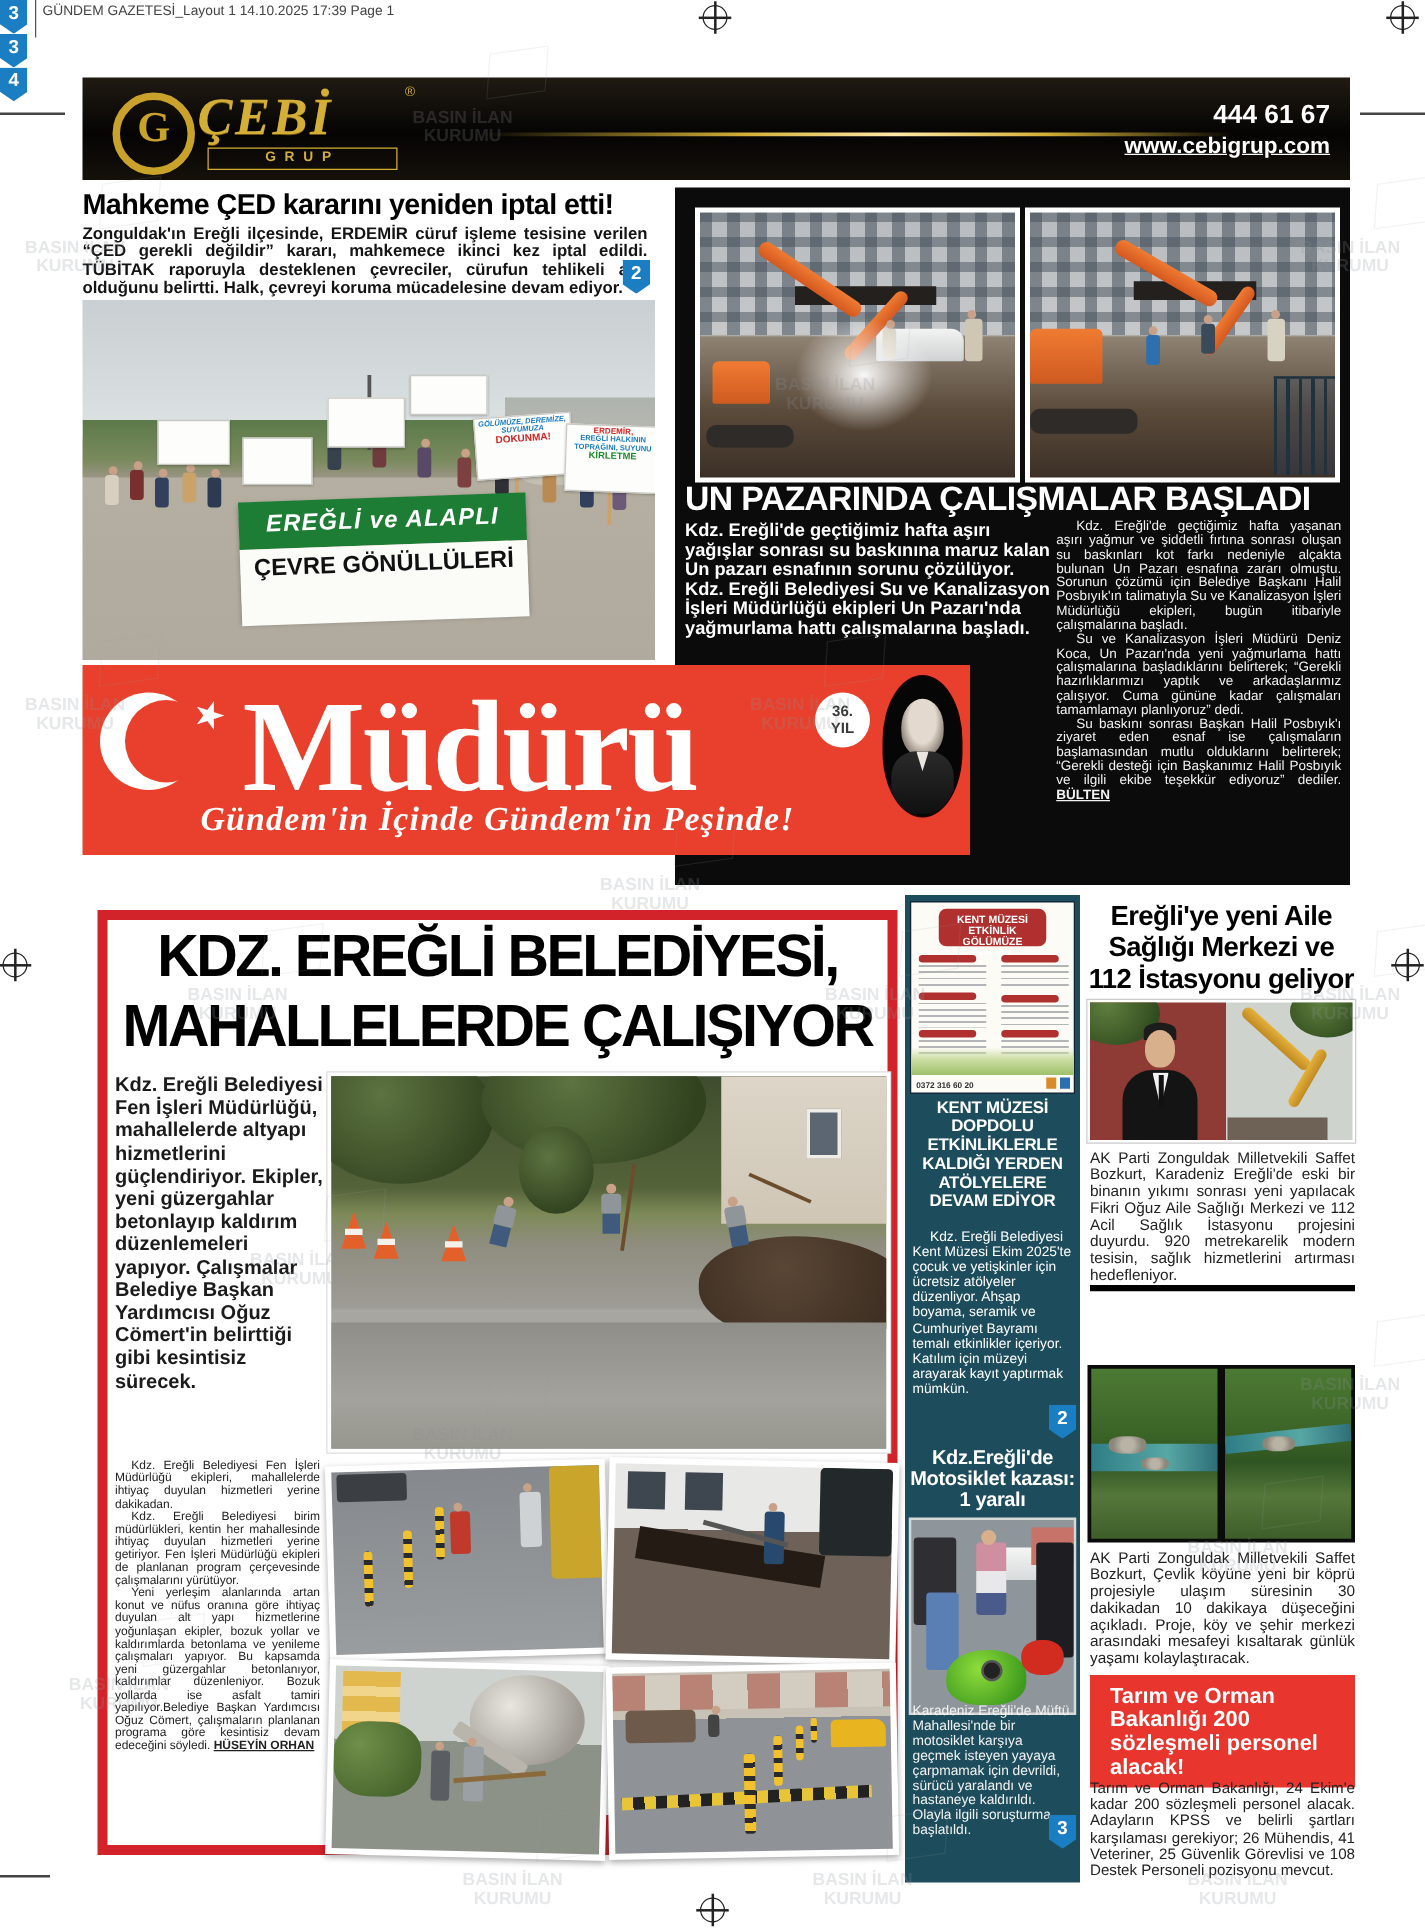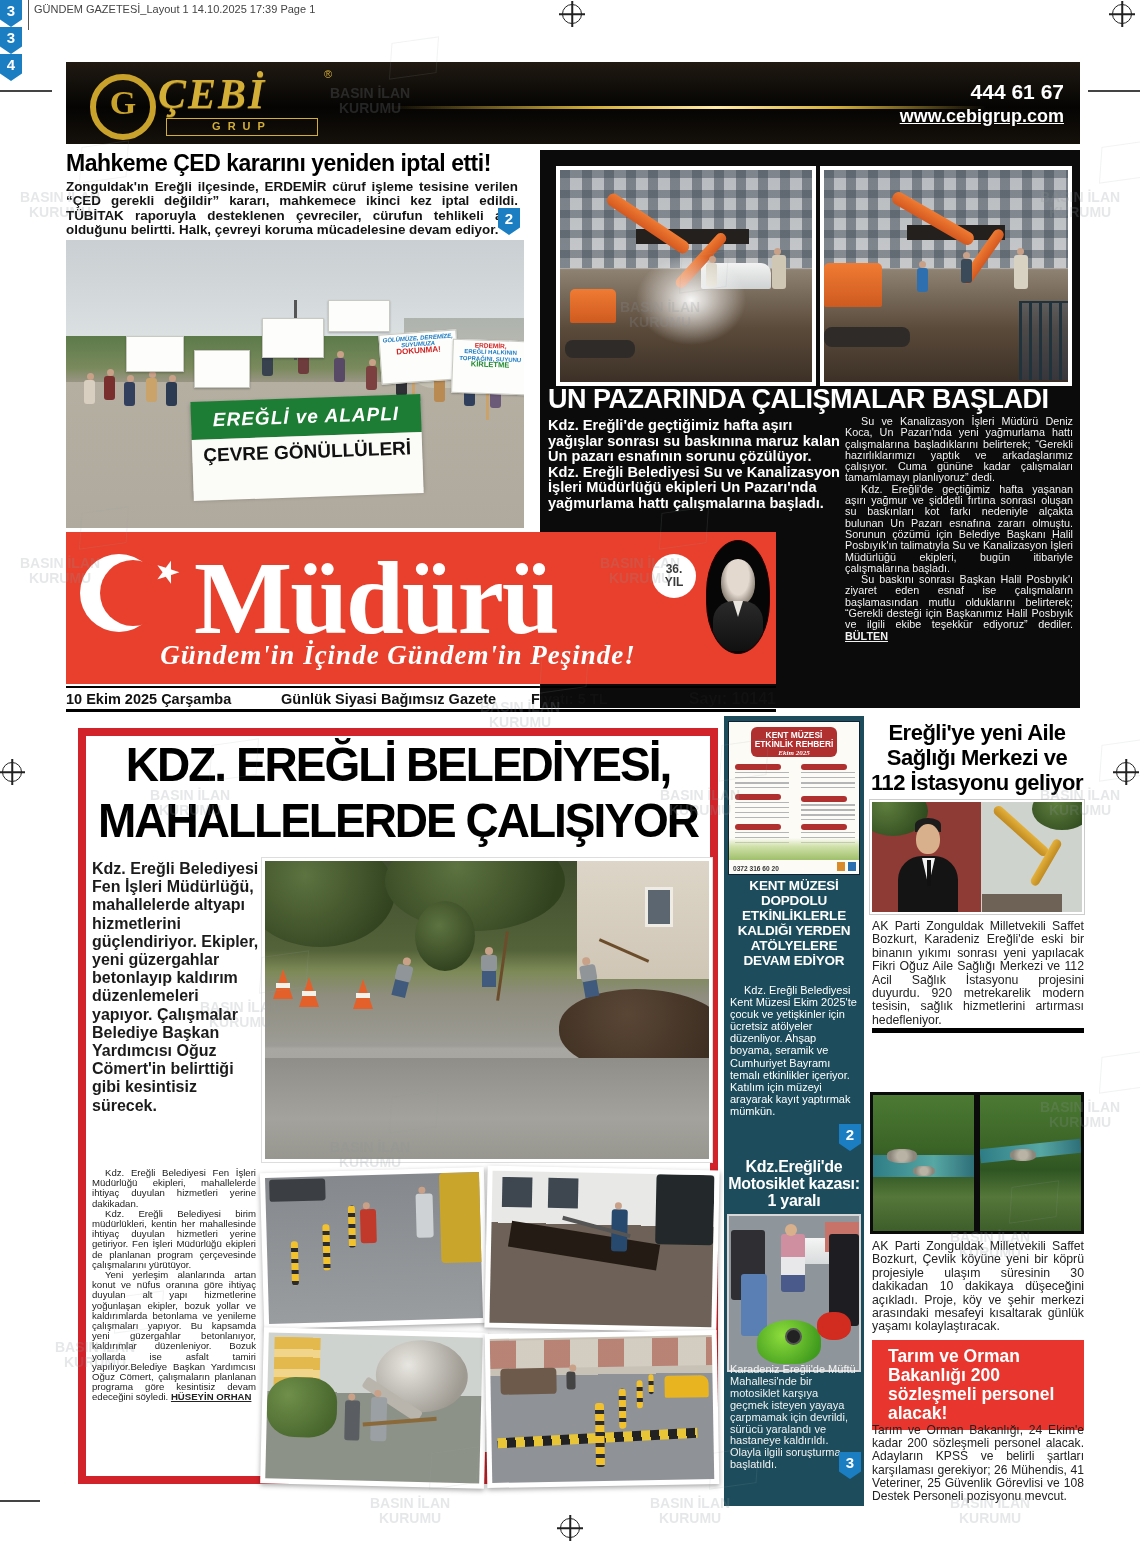--- a/index.html
+++ b/index.html
@@ -295,22 +295,22 @@
         <div class="exc-boom" style="left:52%;top:38%;width:64px;height:11px;transform:rotate(-55deg);"></div>
         <div class="pp" style="left:38%;top:46%;background:#2e6fb0;"></div>
         <div class="pp" style="left:56%;top:42%;background:#3a4a58;"></div>
         <div class="pp" style="left:78%;top:40%;width:14px;height:34px;background:#d8d2c2;"></div>
         <div class="fence" style="left:80%;top:62%;width:20%;height:36%;background-color:rgba(40,70,120,.25);"></div>
       </div>
     </div>
     <div class="abs un-headline">UN PAZARINDA ÇALIŞMALAR BAŞLADI</div>
     <div class="abs un-lead">Kdz. Ereğli'de geçtiğimiz hafta aşırı yağışlar sonrası su baskınına maruz kalan Un pazarı esnafının sorunu çözülüyor. Kdz. Ereğli Belediyesi Su ve Kanalizasyon İşleri Müdürlüğü ekipleri Un Pazarı'nda yağmurlama hattı çalışmalarına başladı.</div>
     <div class="abs un-body">
+      <p>Kdz. Ereğli'de geçtiğimiz hafta yaşanan aşırı yağmur ve şiddetli fırtına sonrası oluşan su baskınları kot farkı nedeniyle alçakta bulunan Un Pazarı esnafına zararı olmuştu. Sorunun çözümü için Belediye Başkanı Halil Posbıyık'ın talimatıyla Su ve Kanalizasyon İşleri Müdürlüğü ekipleri, bugün itibariyle çalışmalarına başladı.</p>
       <p>Su ve Kanalizasyon İşleri Müdürü Deniz Koca, Un Pazarı'nda yeni yağmurlama hattı çalışmalarına başladıklarını belirterek; “Gerekli hazırlıklarımızı yaptık ve arkadaşlarımız çalışıyor. Cuma gününe kadar çalışmaları tamamlamayı planlıyoruz” dedi.</p>
-      <p>Kdz. Ereğli'de geçtiğimiz hafta yaşanan aşırı yağmur ve şiddetli fırtına sonrası oluşan su baskınları kot farkı nedeniyle alçakta bulunan Un Pazarı esnafına zararı olmuştu. Sorunun çözümü için Belediye Başkanı Halil Posbıyık'ın talimatıyla Su ve Kanalizasyon İşleri Müdürlüğü ekipleri, bugün itibariyle çalışmalarına başladı.</p>
       <p><span>Su baskını sonrası Başkan Halil Posbıyık'ı ziyaret eden esnaf ise çalışmaların başlamasından mutlu olduklarını belirterek; “Gerekli desteği için Başkanımız Halil Posbıyık ve ilgili ekibe teşekkür ediyoruz” dediler. </span><span class="byline">BÜLTEN</span></p>
     </div>
   </div>
 
   <div class="abs masthead">
     <div class="abs cres-outer"></div>
     <div class="abs cres-inner"></div>
     <div class="abs mast-star">★</div>
     <div class="abs mast-title">Müdürü</div>
     <div class="abs yil-badge">
@@ -318,26 +318,20 @@
       <div>YIL</div>
     </div>
     <div class="abs ataturk">
       <div class="abs ata-face"></div>
       <div class="abs ata-suit"></div>
       <div class="abs ata-collar"></div>
     </div>
     <div class="abs mast-slogan">Gündem'in İçinde Gündem'in Peşinde!</div>
   </div>
 
-  <div class="abs dateline">
-    <div class="dl-date">10 Ekim 2025 Çarşamba</div>
-    <div class="dl-type">Günlük Siyasi Bağımsız Gazete</div>
-    <div class="dl-price">Fiyatı: 5 TL</div>
-    <div class="dl-issue">Sayı: 10141</div>
-  </div>
 
   <div class="abs main-box"></div>
   <div class="abs red-strip"></div>
   <div class="abs main-headline">
     <div>KDZ. EREĞLİ BELEDİYESİ,</div>
     <div>MAHALLELERDE ÇALIŞIYOR</div>
   </div>
   <div class="abs main-lead">Kdz. Ereğli Belediyesi Fen İşleri Müdürlüğü, mahallelerde altyapı hizmetlerini güçlendiriyor. Ekipler, yeni güzergahlar betonlayıp kaldırım düzenlemeleri yapıyor. Çalışmalar Belediye Başkan Yardımcısı Oğuz Cömert'in belirttiği gibi kesintisiz sürecek.</div>
   <div class="abs main-small">
     <p>Kdz. Ereğli Belediyesi Fen İşleri Müdürlüğü ekipleri, mahallelerde ihtiyaç duyulan hizmetleri yerine dakikadan.</p>
@@ -420,21 +414,21 @@
       <div class="bollard" style="left:146px;top:44px;height:28px;width:6px;"></div>
       <div class="bollard" style="left:158px;top:38px;height:20px;width:5px;"></div>
       <div class="pp" style="left:76px;top:34px;width:9px;height:18px;background:#444;"></div>
     </div>
   </div>
 
   <div class="abs teal-col">
     <div class="abs poster">
       <div class="abs poster-hdr">
         <div>KENT MÜZESİ</div>
-        <div>ETKİNLİK REHBERİ</div>
+        <div>ETKİNLİK GÖLÜMÜZE</div>
         <div class="poster-sub">Ekim 2025</div>
       </div>
       <div class="ppill" style="left:6px;top:42px;"></div>
       <div class="pcol" style="left:6px;top:50px;height:20px;"></div>
       <div class="ppill" style="left:6px;top:72px;"></div>
       <div class="pcol" style="left:6px;top:80px;height:20px;"></div>
       <div class="ppill" style="left:6px;top:102px;"></div>
       <div class="pcol" style="left:6px;top:110px;height:16px;"></div>
       <div class="ppill" style="left:72px;top:42px;"></div>
       <div class="pcol" style="left:72px;top:50px;height:20px;"></div>

